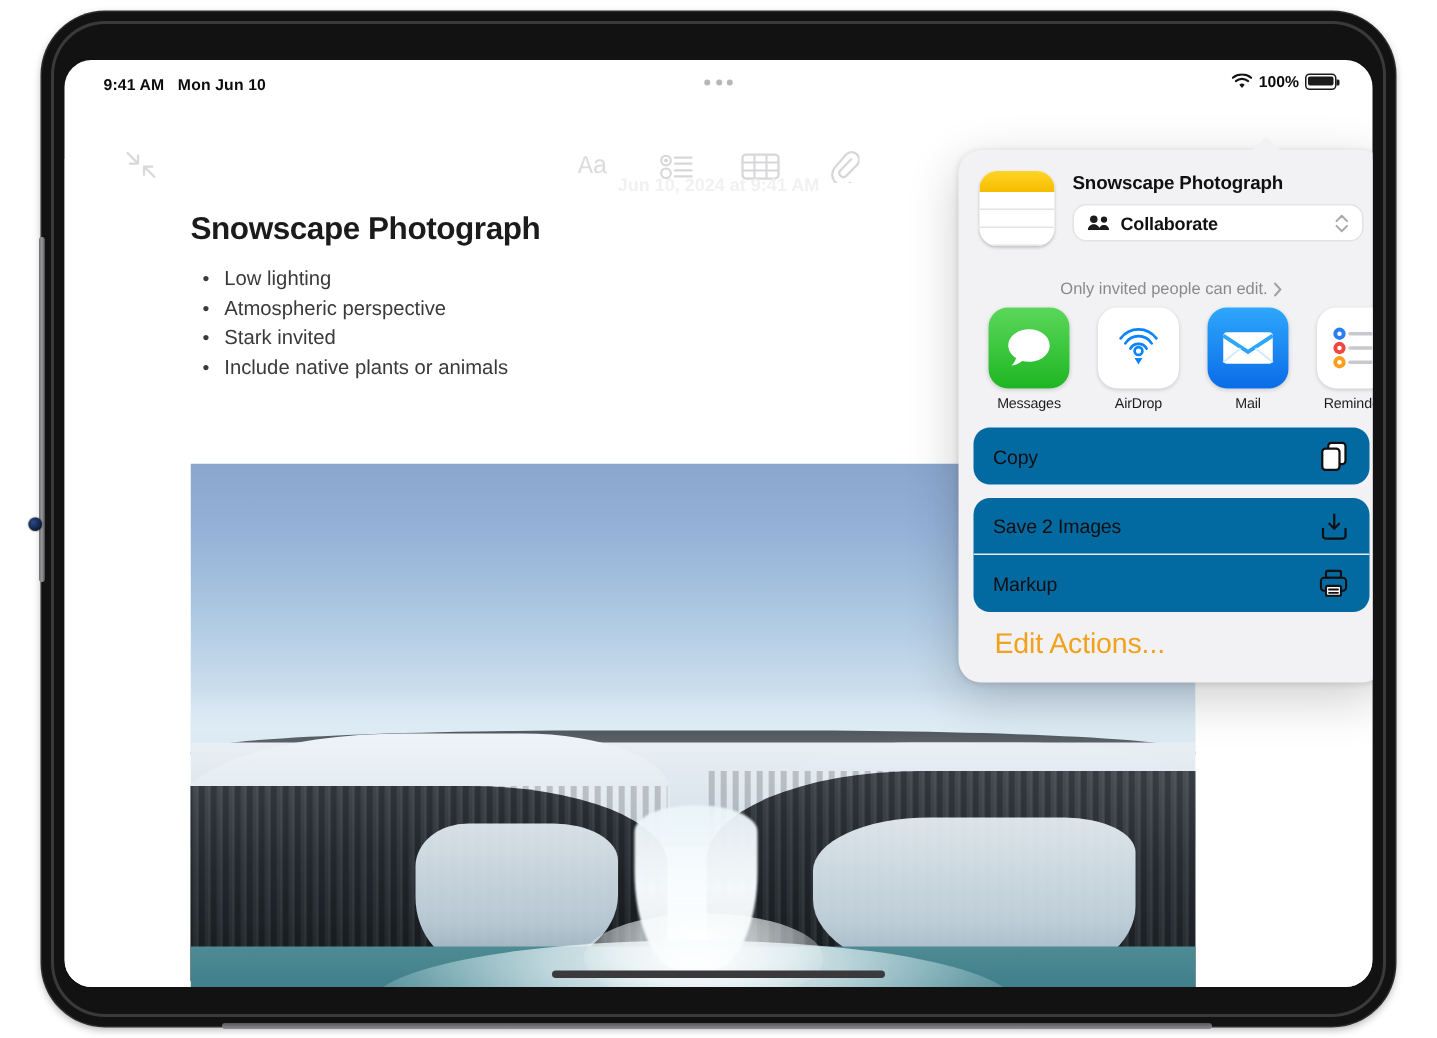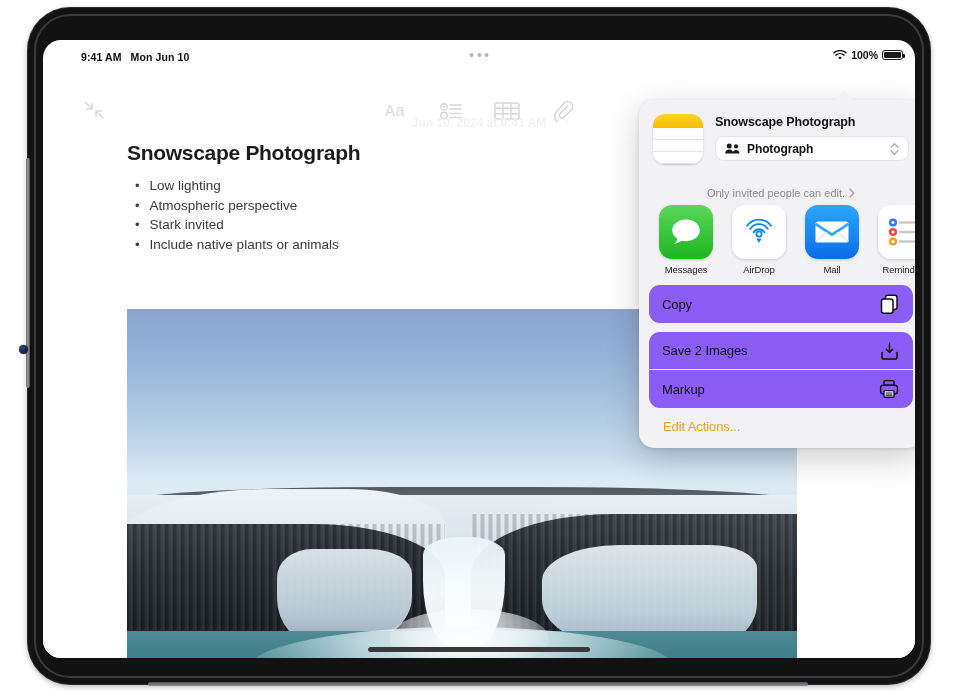--- a/index.html
+++ b/index.html
@@ -42,32 +42,32 @@
   
   #screen {
     position:absolute; left:15px; top:32px; width:872px; height:618px;
     background:#ffffff;
     border-radius:18px;
     overflow:hidden;
   }
 
   
   #status-bar{
-    position:absolute; left:12px; top:0; width:100%; height:22px;
+    position:absolute; left:0; top:0; width:100%; height:22px;
     display:flex; align-items:center; z-index:40;
   }
   #status-left{
     position:absolute; left:26px; top:11px;
     font-size:10.5px; font-weight:bold; color:#0b0b0b;
     letter-spacing:.1px; white-space:nowrap;
   }
   #status-left .sb-date{ margin-left:9px; }
   #status-right{
     position:absolute; right:24px; top:9px;
-    display:flex; align-items:center; gap:4px;
+    display:flex; gap:4px;
   }
   #status-right .pct{ font-size:10.5px; font-weight:bold; color:#0b0b0b; }
   .batt{
     width:21px; height:10.5px; border:1.2px solid #1b1b1b; border-radius:3px;
     position:relative; padding:1.2px;
   }
   .batt::after{
     content:""; position:absolute; right:-3px; top:3px; width:1.8px; height:4px;
     background:#1b1b1b; border-radius:0 1px 1px 0;
   }
@@ -259,31 +259,31 @@
     width:54px; height:54px; border-radius:13px; overflow:hidden;
     box-shadow:0 1px 3px rgba(0,0,0,.16);
     display:flex; align-items:center; justify-content:center;
     background:#fff;
   }
   .app-label{ font-size:9.5px; color:#1c1c1e; margin-top:5px; letter-spacing:-.1px;
     white-space:nowrap; overflow:hidden; text-overflow:clip; }
 
   
   .action-group{
-    background:#8b5cf6; border-radius:11px; margin:0 10px 9px 10px; overflow:hidden;
+    background:#0369a1; border-radius:11px; margin:0 10px 9px 10px; overflow:hidden;
   }
   .action-row{
     display:flex; align-items:center; height:38px; padding:0 13px;
     border-bottom:1px solid #ececee;
   }
   .action-row:last-child{ border-bottom:none; }
   .action-label{ flex:1; font-size:13px; color:#101012; letter-spacing:-.1px; }
   .action-icon{ width:22px; height:22px; display:flex; align-items:center; justify-content:center; color:#101012; }
   #edit-actions{
-    font-size:13px; color:#f0a21c; padding:2px 0 14px 24px; letter-spacing:-.1px;
+    font-size:19px; color:#f0a21c; padding:2px 0 14px 24px; letter-spacing:-.1px;
   }
 
   svg{ display:block; }
 </style>
 </head>
 <body>
 
 <div id="device">
   <div id="bezel-side-left"></div>
   <div id="bezel-bottom-edge"></div>
@@ -465,21 +465,21 @@
               <div id="sheet-doc-title">Snowscape Photograph</div>
               <div id="collaborate-btn">
                 <span class="people-icon">
                   <svg width="15" height="11" viewBox="0 0 15 11">
                     <circle cx="4.2" cy="3.1" r="2.5" fill="#1b1b1d"></circle>
                     <path d="M0.2 10.4c0-2.3 1.8-3.9 4-3.9s4 1.6 4 3.9z" fill="#1b1b1d"></path>
                     <circle cx="11" cy="3.4" r="2.1" fill="#1b1b1d"></circle>
                     <path d="M7.6 10.4c0-2 1.5-3.4 3.4-3.4s3.4 1.4 3.4 3.4z" fill="#1b1b1d"></path>
                   </svg>
                 </span>
-                <span class="cb-label">Photograph</span>
+                <span class="cb-label">Collaborate</span>
                 <span>
                   <svg width="9" height="14" viewBox="0 0 9 14">
                     <path d="M1 5.4 4.5 1.8 8 5.4" stroke="#a9a9ad" stroke-width="1.3" fill="none" stroke-linecap="round" stroke-linejoin="round"></path>
                     <path d="M1 8.6 4.5 12.2 8 8.6" stroke="#a9a9ad" stroke-width="1.3" fill="none" stroke-linecap="round" stroke-linejoin="round"></path>
                   </svg>
                 </span>
               </div>
             </div>
           </div>
           <div id="perm-line">

